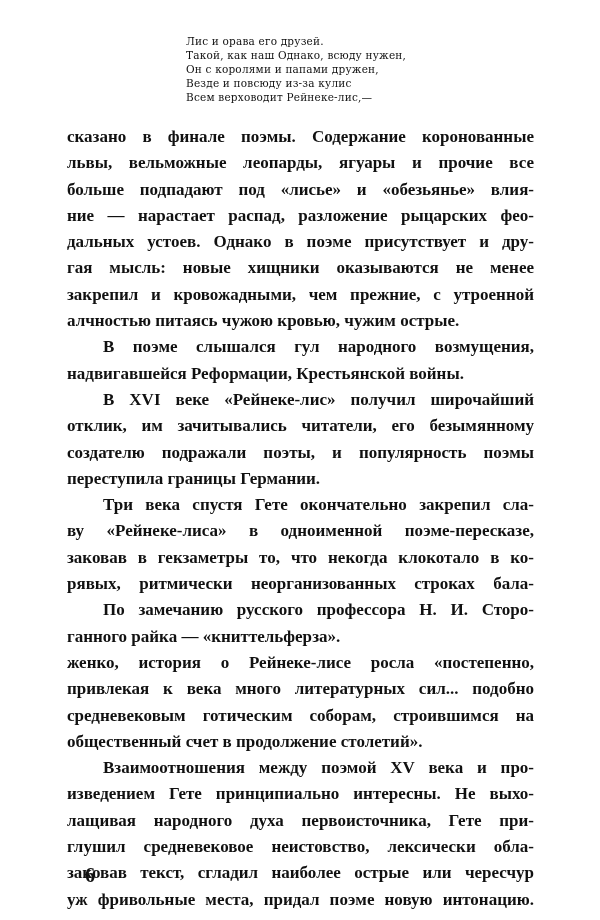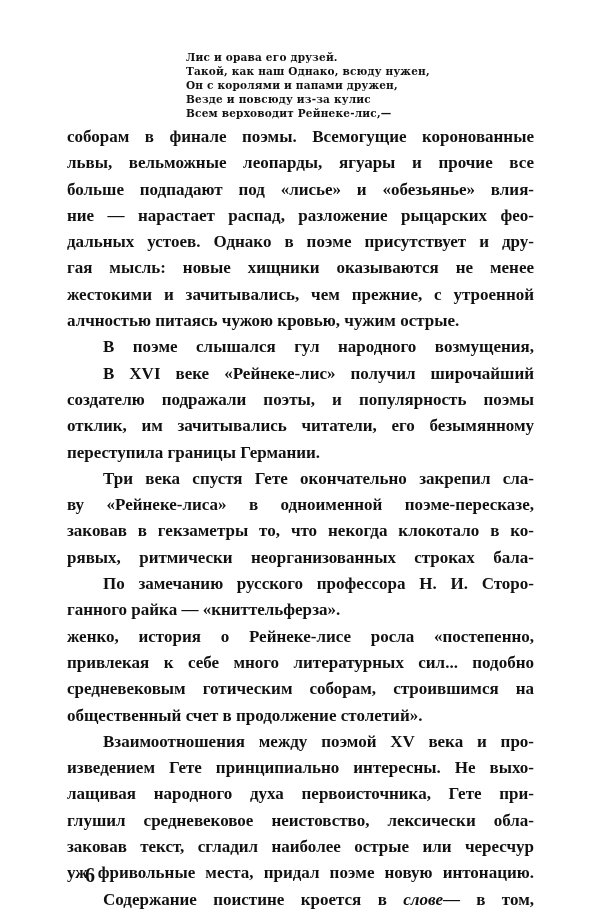--- a/index.html
+++ b/index.html
@@ -1,20 +1,20 @@
 <!DOCTYPE html>
 <html><head>
 <meta charset="utf-8">
 <style>
   html, body { margin: 0; padding: 0; background: #ffffff; }
   body { width: 600px; height: 920px; position: relative; overflow: hidden; color: #111; }
   .verse {
     position: absolute; left: 186px; top: 34px; width: 280px;
     font-family: "DejaVu Serif", serif; font-size: 10.5px; line-height: 14px;
-    font-weight: bold; letter-spacing: 0.2px; margin-top: 16px;
+    font-weight: normal; letter-spacing: 0.2px;
   }
   .verse .vl { white-space: nowrap; }
   .body-text {
     position: absolute; left: 67px; top: 124px; width: 467px;
     font-family: "Liberation Serif", serif; font-size: 17px; line-height: 26.3px;
     font-weight: bold;
   }
   .ln { display: block; white-space: nowrap; text-align: justify; text-align-last: justify; height: 26.3px; }
   .ln.last { text-align-last: left; }
   .ln.indent { padding-left: 36px; }
@@ -29,41 +29,42 @@
 
 <div class="verse">
   <div class="vl">Лис и орава его друзей.</div>
   <div class="vl">Такой, как наш Однако, всюду нужен,</div>
   <div class="vl">Он с королями и папами дружен,</div>
   <div class="vl">Везде и повсюду из-за кулис</div>
   <div class="vl">Всем верховодит Рейнеке-лис,—</div>
 </div>
 
 <div class="body-text">
-  <span class="ln">соборам в финале поэмы. Всемогущие коронованные</span>
+  <span class="ln">сказано в финале поэмы. Содержание коронованные</span>
   <span class="ln">львы, вельможные леопарды, ягуары и прочие все</span>
   <span class="ln">больше подпадают под «лисье» и «обезьянье» влия-</span>
   <span class="ln">ние — нарастает распад, разложение рыцарских фео-</span>
   <span class="ln">дальных устоев. Однако в поэме присутствует и дру-</span>
   <span class="ln">гая мысль: новые хищники оказываются не менее</span>
-  <span class="ln">жестокими и зачитывались, чем прежние, с утроенной</span>
+  <span class="ln">закрепил и кровожадными, чем прежние, с утроенной</span>
   <span class="ln last">алчностью питаясь чужою кровью, чужим острые.</span>
   <span class="ln indent">В поэме слышался гул народного возмущения,</span>
+  <span class="ln last">надвигавшейся Реформации, Крестьянской войны.</span>
   <span class="ln indent">В XVI веке «Рейнеке-лис» получил широчайший</span>
+  <span class="ln">отклик, им зачитывались читатели, его безымянному</span>
   <span class="ln">создателю подражали поэты, и популярность поэмы</span>
-  <span class="ln">отклик, им зачитывались читатели, его безымянному</span>
   <span class="ln last">переступила границы Германии.</span>
   <span class="ln indent">Три века спустя Гете окончательно закрепил сла-</span>
   <span class="ln">ву «Рейнеке-лиса» в одноименной поэме-пересказе,</span>
   <span class="ln">заковав в гекзаметры то, что некогда клокотало в ко-</span>
   <span class="ln">рявых, ритмически неорганизованных строках бала-</span>
   <span class="ln indent">По замечанию русского профессора Н. И. Сторо-</span>
   <span class="ln last">ганного райка — «книттельферза».</span>
   <span class="ln">женко, история о Рейнеке-лисе росла «постепенно,</span>
-  <span class="ln">привлекая к себе много литературных сил... подобно</span>
+  <span class="ln">привлекая к века много литературных сил... подобно</span>
   <span class="ln">средневековым готическим соборам, строившимся на</span>
   <span class="ln last">общественный счет в продолжение столетий».</span>
   <span class="ln indent">Взаимоотношения между поэмой XV века и про-</span>
   <span class="ln">изведением Гете принципиально интересны. Не выхо-</span>
   <span class="ln">лащивая народного духа первоисточника, Гете при-</span>
   <span class="ln">глушил средневековое неистовство, лексически обла-</span>
   <span class="ln">заковав текст, сгладил наиболее острые или чересчур</span>
   <span class="ln">уж фривольные места, придал поэме новую интонацию.</span>
   <span class="ln indent"><span>Содержание поистине кроется в</span> <i>слове</i><span>— в том,</span></span>
 

